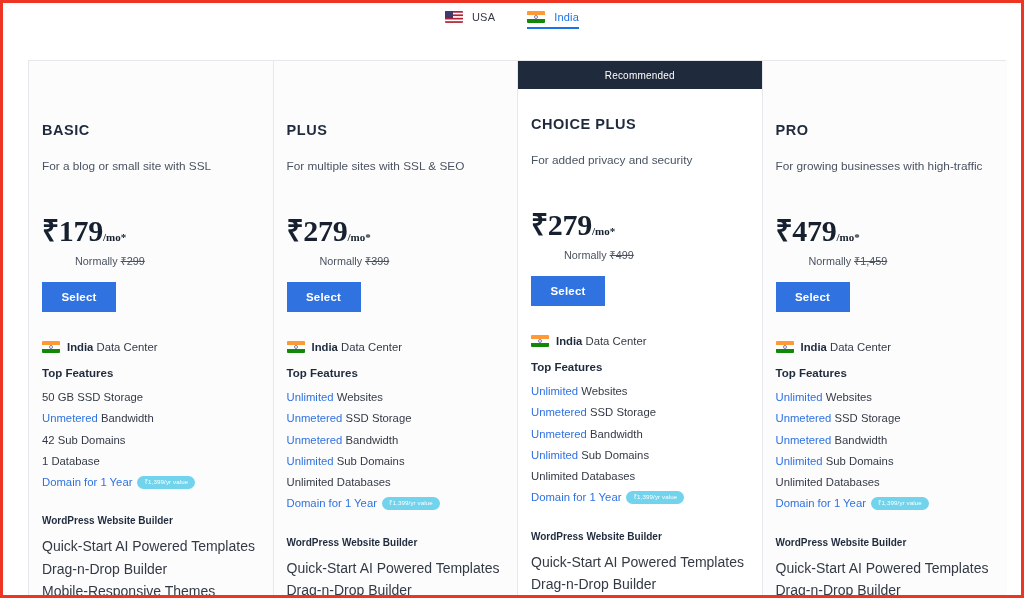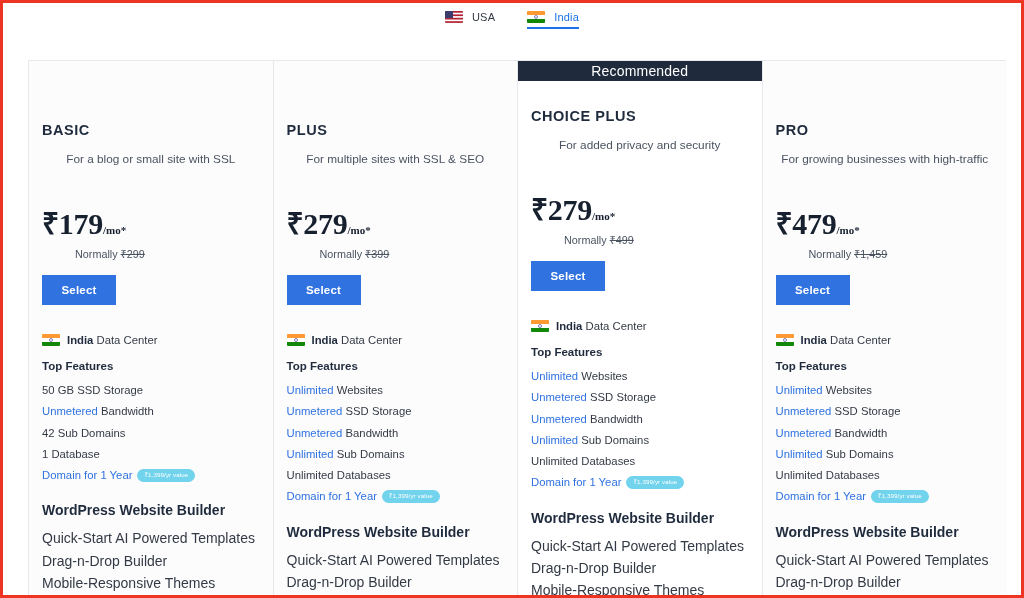--- a/index.html
+++ b/index.html
@@ -71,46 +71,45 @@
     flex: none;
     position: relative;
     border-right: 1px solid #e6e8ec;
     background: #fcfcfd;
   }
   .plan-col:last-child { border-right: none; }
 
   .plan-col.featured { background: #ffffff; }
 
   .ribbon {
-    height: 20px;
+    height: 28px;
     background: #1f2b3d;
     color: #ffffff;
-    font-size: 14px;
+    font-size: 10px;
     display: flex;
     align-items: center;
     justify-content: center;
     letter-spacing: .2px;
   }
   .ribbon-spacer { height: 34px; }
 
   .plan-body { padding: 27px 13px 0 13px; }
 
   .plan-name {
     font-size: 14.5px;
     font-weight: bold;
     color: #1f2b3d;
     letter-spacing: .55px;
-    margin-bottom: 14px;
+    margin-bottom: 21px;
   }
   .plan-tagline {
     font-size: 11.8px;
     color: #4a5360;
     line-height: 15.5px;
     min-height: 31px;
-    text-align: center;
   }
 
   .price-row {
     margin-top: 26px;
     display: flex;
     align-items: baseline;
     color: #16202e;
     font-family: "Liberation Serif", serif;
   }
   .price-main {
@@ -183,22 +182,22 @@
     color: #ffffff;
     border-radius: 9px;
     padding: 1px 7px 2px 7px;
     font-size: 6.2px;
     letter-spacing: .1px;
     line-height: 10px;
     transform: translateY(-1px);
   }
 
   .wp-head {
-    margin-top: 16px;
-    font-size: 14px;
+    margin-top: 22px;
+    font-size: 10px;
     font-weight: bold;
     color: #1f2b3d;
   }
   .wp-list { margin-top: 9px; }
   .wp-item {
     font-size: 14px;
     color: #343a45;
     line-height: 22.2px;
     white-space: nowrap;
   }

